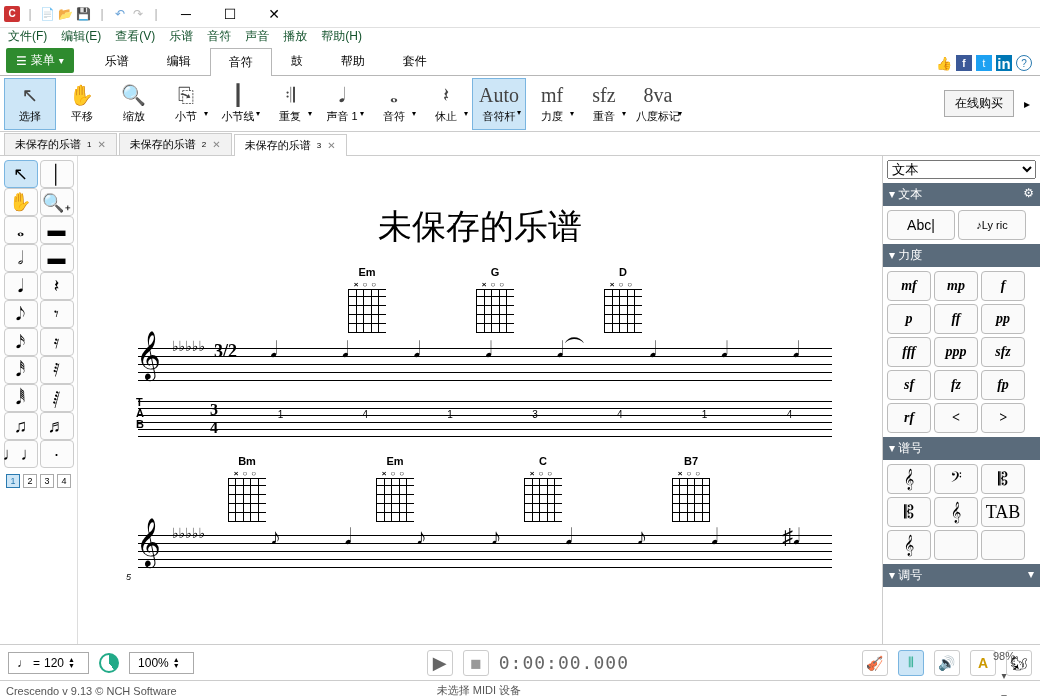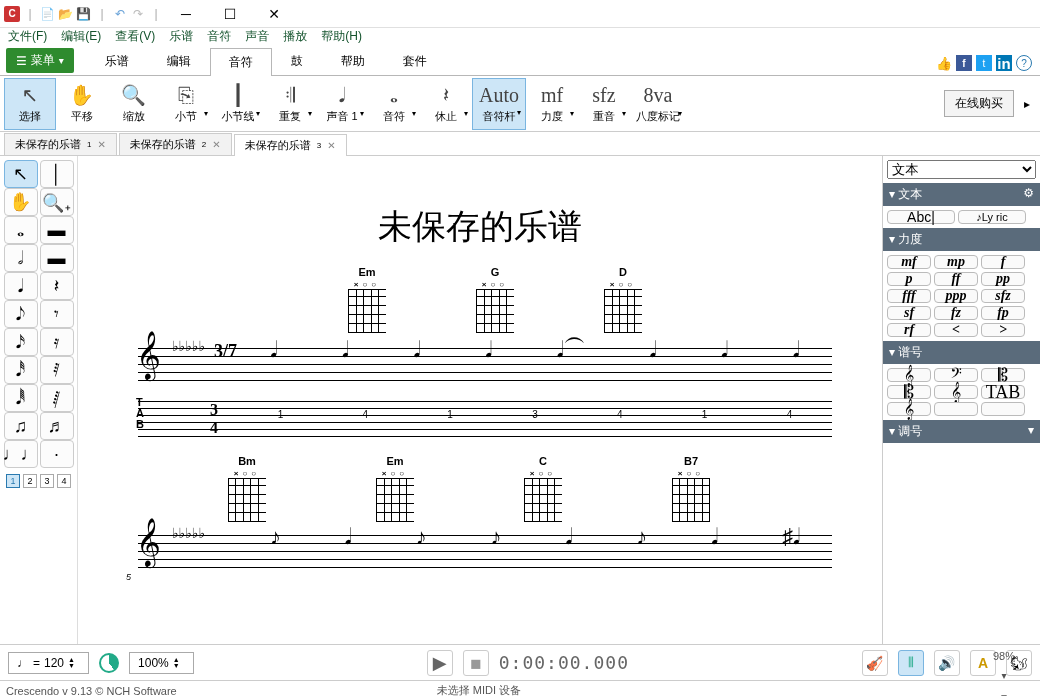--- a/index.html
+++ b/index.html
@@ -50,21 +50,21 @@
 .staff .notes { position: absolute; left: 100px; right: 0; top: -4px; font-size: 22px; display: flex; justify-content: space-around; }
 .lyrics { margin: 14px 0 0 220px; display: flex; gap: 46px; font-size: 13px; }
 .tab { margin: 14px 50px 0 60px; height: 42px; position: relative; }
 .tab .lines { position: absolute; inset: 0; background: repeating-linear-gradient(0deg,#000 0 1px,transparent 1px 7px); }
 .tab .tlabel { position: absolute; left: -2px; top: 2px; font-weight: bold; font-size: 11px; line-height: 11px; }
 .tab .nums { position: absolute; left: 100px; right: 0; top: 14px; font-size: 10px; display: flex; justify-content: space-around; }
 .rpanel { width: 158px; border-left: 1px solid #ccc; display: flex; flex-direction: column; overflow: hidden; }
 .rpanel select { margin: 4px; }
 .psect { background: #5a6b7b; color: #fff; padding: 3px 6px; font-size: 12px; display: flex; justify-content: space-between; }
 .pgrid { display: flex; flex-wrap: wrap; padding: 4px; gap: 3px; }
-.pbtn { width: 44px; height: 14px; border: 1px solid #bbb; border-radius: 4px; background: #fafafa; display: flex; align-items: center; justify-content: center; font-family: Georgia, serif; font-style: italic; font-weight: bold; font-size: 14px; }
+.pbtn { width: 44px; height: 30px; border: 1px solid #bbb; border-radius: 4px; background: #fafafa; display: flex; align-items: center; justify-content: center; font-family: Georgia, serif; font-style: italic; font-weight: bold; font-size: 14px; }
 .pbtn.txt { font-style: normal; font-weight: normal; font-family: serif; }
 .transport { height: 36px; border-top: 1px solid #ccc; display: flex; align-items: center; padding: 0 8px; gap: 10px; }
 .transport .fld { border: 1px solid #aaa; padding: 3px 8px; display: flex; align-items: center; gap: 4px; }
 .spin { width: 12px; display: flex; flex-direction: column; font-size: 7px; line-height: 6px; }
 .pie { width: 20px; height: 20px; border: 2px solid #2a8; border-radius: 50%; background: conic-gradient(#2a8 0 40%, transparent 40%); }
 .tbtn { width: 26px; height: 26px; border: 1px solid #ccc; border-radius: 3px; display: flex; align-items: center; justify-content: center; font-size: 14px; }
 .tbtn.on { background: #cde6f7; border-color: #7ab5e0; }
 .timecode { font-family: monospace; font-size: 18px; color: #666; letter-spacing: 1px; }
 .status { height: 20px; border-top: 1px solid #ccc; display: flex; align-items: center; padding: 0 6px; font-size: 11px; color: #555; }
 .status .mid { margin-left: 260px; }
@@ -277,21 +277,21 @@
         <div class="chord">
           <div class="cn">D</div>
           <div style="font-size:8px;letter-spacing:4px">×○○</div>
           <div class="grid"></div>
         </div>
       </div>
     <div class="staff">
       <div class="lines"></div>
       <span class="clef">𝄞</span>
       <span style="position:absolute;left:34px;top:-3px;font-size:14px">♭♭♭♭♭</span>
-      <span style="position:absolute;left:76px;top:0;font-size:18px;font-weight:bold;font-family:serif">3/7</span>
+      <span style="position:absolute;left:76px;top:0;font-size:18px;font-weight:bold;font-family:serif">3/2</span>
       <div class="notes">
           <span>𝅘𝅥</span>
           <span>𝅘𝅥</span>
           <span>𝅘𝅥</span>
           <span>𝅘𝅥</span>
           <span>𝅘𝅥⁀</span>
           <span>𝅘𝅥</span>
           <span>𝅘𝅥</span>
           <span>𝅘𝅥</span>
         </div>

